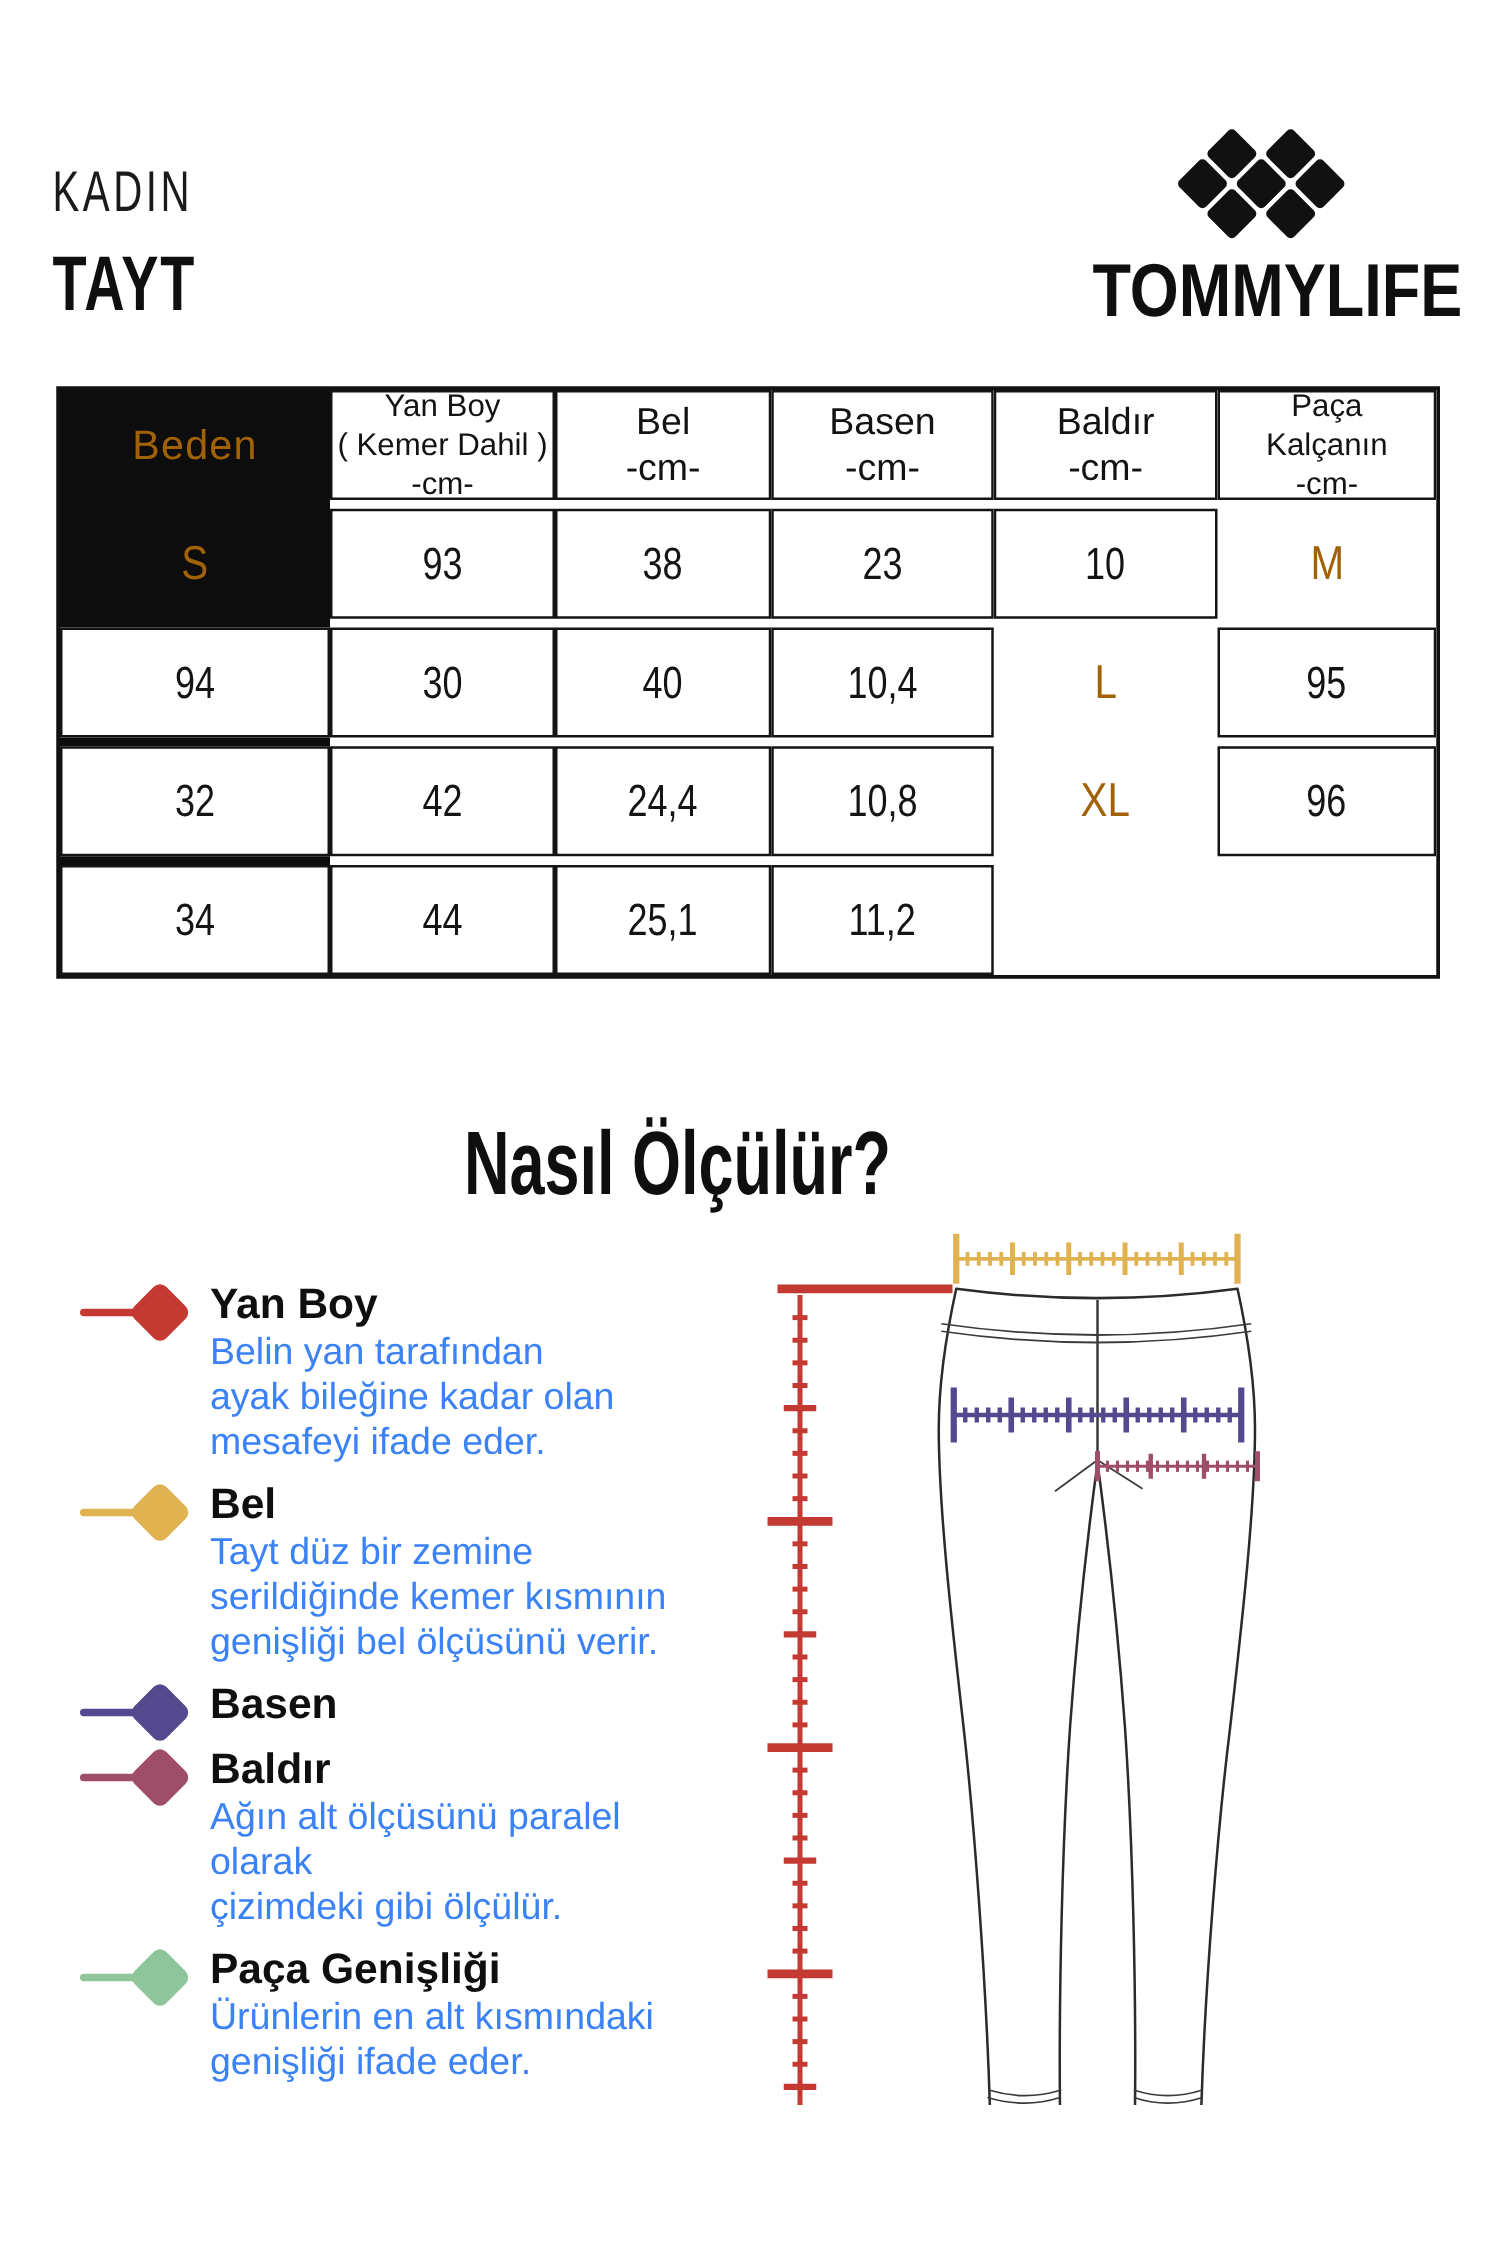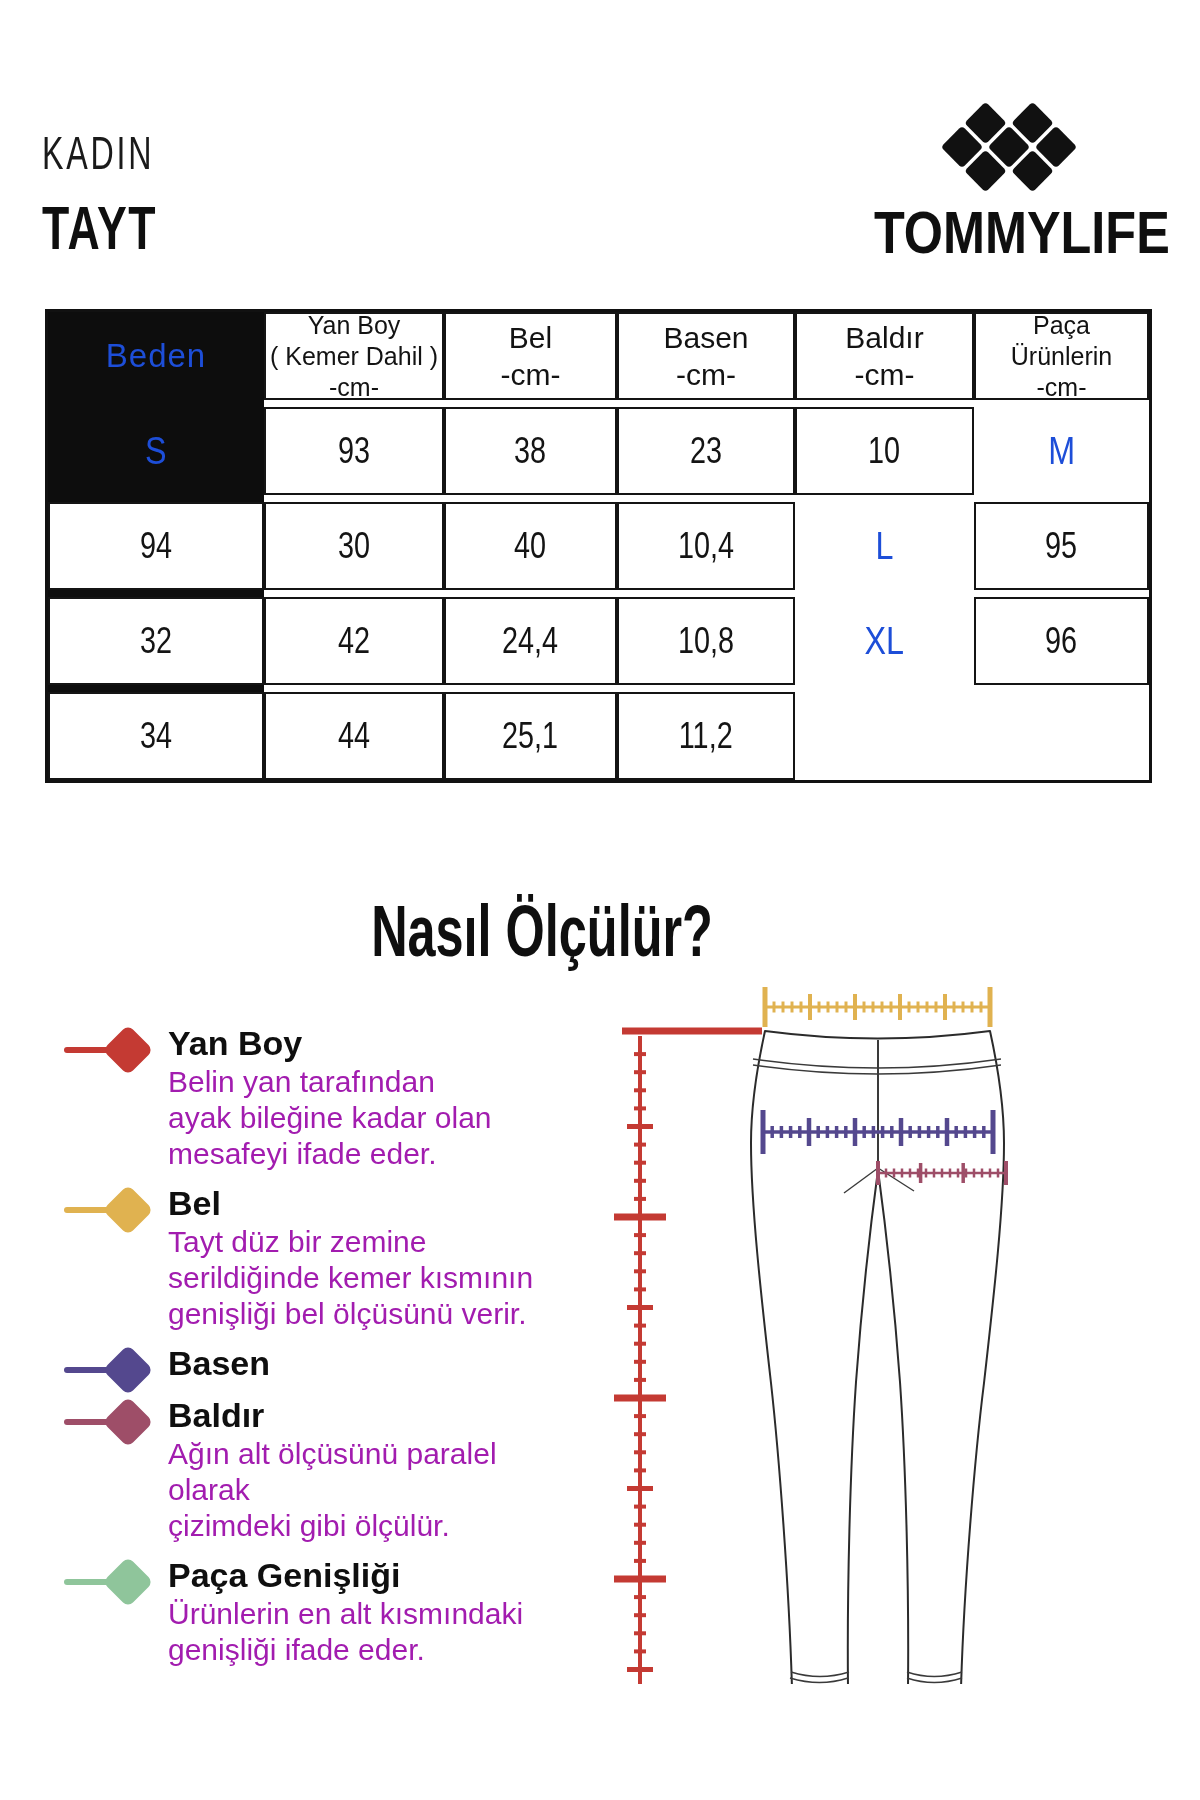--- a/index.html
+++ b/index.html
@@ -17,37 +17,37 @@
              color:#0f0f0f;white-space:nowrap;}
 
   
   .sizetable{position:absolute;left:45px;top:309px;width:1107px;border:3px solid #111;
              box-sizing:border-box;background:#fff;}
   .tgrid{position:relative;display:grid;grid-template-columns:216px 180px 173px 178px 179px 175px;
          grid-template-rows:repeat(5,88px);gap:7px 0;}
   .blackcol{position:absolute;left:0;top:0;width:216px;height:100%;background:#0d0d0d;}
   .cell{position:relative;border:2px solid #141414;background:#fff;box-sizing:border-box;
         display:flex;flex-direction:column;align-items:center;justify-content:center;text-align:center;}
-  .dark{position:relative;background:transparent;border:none;color:#1d4ed8;display:flex;
+  .dark{position:relative;background:transparent;border:none;color:#a16207;display:flex;
         align-items:center;justify-content:center;text-align:center;}
   .corner{font-size:33px;letter-spacing:1px;}
   .sizeletter{font-size:38px;display:inline-block;transform:scaleX(.85);}
   .h-small{font-size:25px;line-height:31px;color:#131313;}
   .h-big{font-size:30px;line-height:37px;color:#131313;}
   .cell span:empty{display:none;}
   .num{font-size:36px;color:#141414;display:inline-block;transform:scaleX(.80);letter-spacing:0;}
 
   
   .howto{position:absolute;left:192px;top:890px;width:700px;text-align:center;font-size:72px;
          font-weight:700;transform:scaleX(.70);transform-origin:center top;color:#0f0f0f;white-space:nowrap;}
 
   .legend{position:absolute;left:40px;top:1022px;width:520px;}
   .litem{position:relative;padding-left:128px;margin-bottom:10px;}
   .lname{font-size:34px;font-weight:700;line-height:42px;color:#0f0f0f;}
-  .ldesc{font-size:30px;line-height:36px;color:#a21caf;white-space:pre-line;}
+  .ldesc{font-size:30px;line-height:36px;color:#3b82f6;white-space:pre-line;}
   .lmark{position:absolute;left:24px;top:10px;width:100px;height:40px;}
   .lline{position:absolute;left:0;top:15px;width:62px;height:6px;border-radius:3px;}
   .ldiamond{position:absolute;left:46px;top:0;width:36px;height:36px;transform:rotate(45deg);
             border-radius:7px;}
 
   .diagram{position:absolute;left:540px;top:850px;}
 </style>
 </head>
 <body>
 
@@ -89,21 +89,21 @@
 
         <span class="h-big">-cm-</span>
       </div>
       <div class="cell">
         <span class="h-big">Baldır</span>
 
         <span class="h-big">-cm-</span>
       </div>
       <div class="cell">
         <span class="h-small">Paça</span>
-        <span class="h-small">Ürünlerin</span>
+        <span class="h-small">Kalçanın</span>
         <span class="h-small">-cm-</span>
       </div>
 
       <div class="dark">
           <span class="sizeletter">S</span>
         </div>
       <div class="cell">
           <span class="num">93</span>
         </div>
       <div class="cell">

